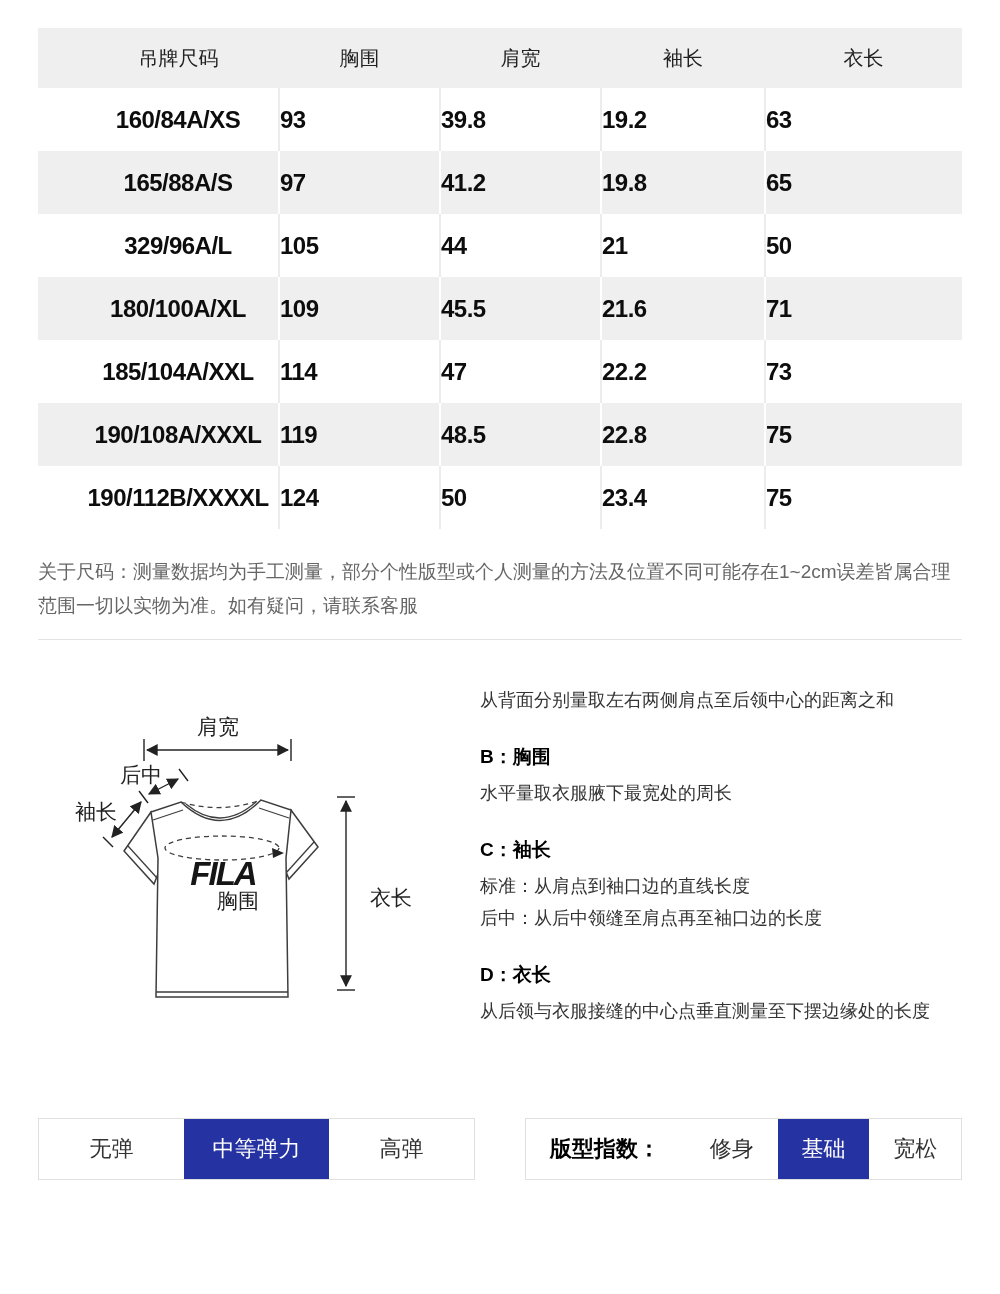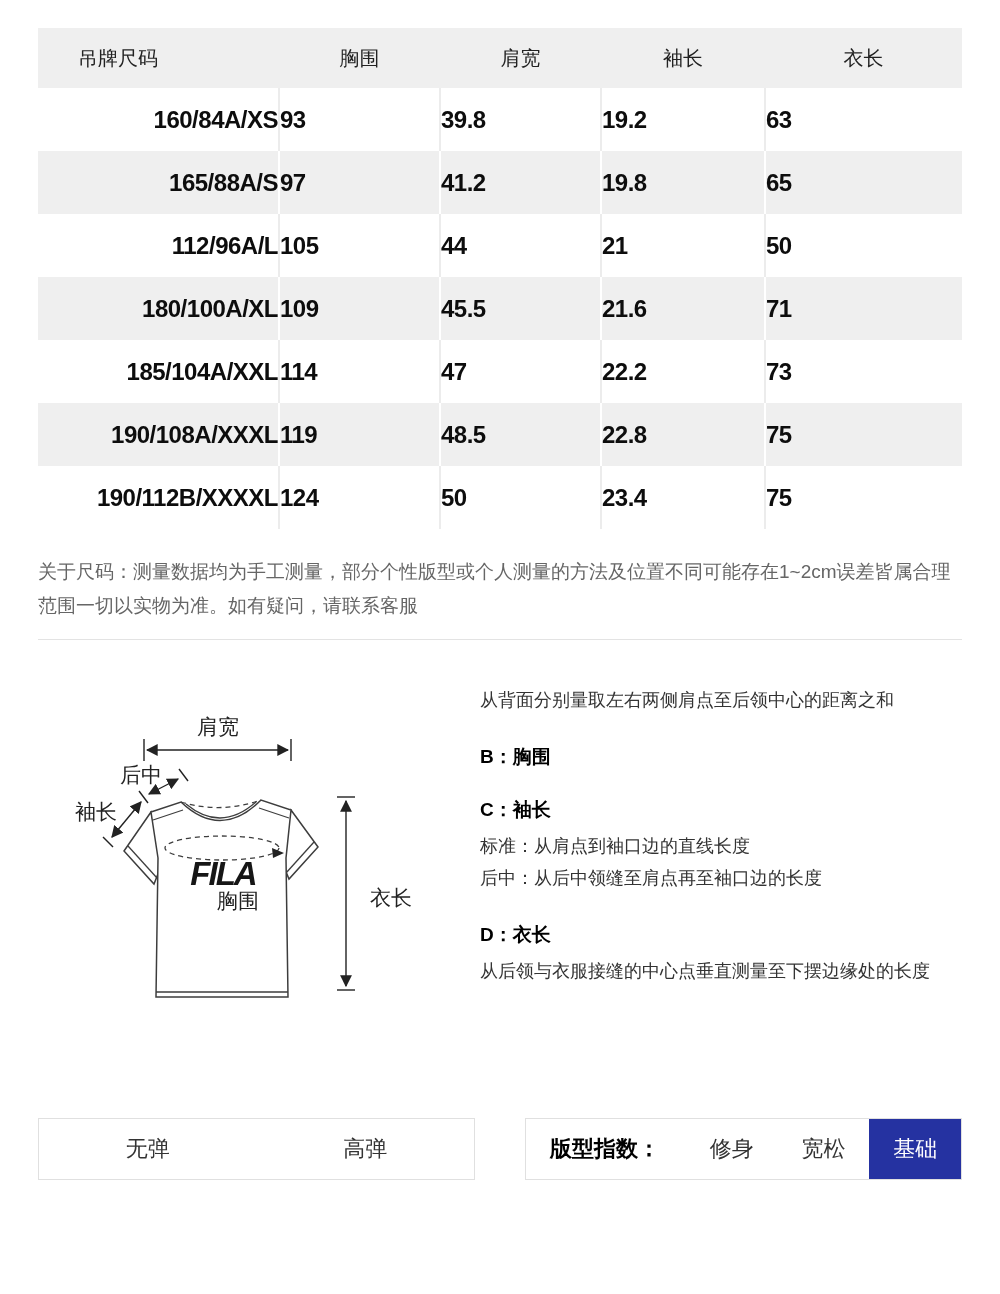--- a/index.html
+++ b/index.html
@@ -4,24 +4,24 @@
 <style>
   * { margin:0; padding:0; box-sizing:border-box; }
   html,body { width:1000px; height:1294px; background:#fff; overflow:hidden;
     font-family:"Liberation Sans","DejaVu Sans",sans-serif; color:#111; }
   .page { width:1000px; padding:28px 38px 0; }
 
   
   table.size-table { width:924px; border-collapse:collapse; table-layout:fixed; }
   .size-table thead th { background:#efefef; height:60px; font-weight:400;
     font-size:20px; color:#222; text-align:center; }
-  .size-table thead th.c0 { text-align:left; padding-left:40px;margin-top:27px; }
+  .size-table thead th.c0 { text-align:center; padding-left:40px;margin-top:27px; }
   .size-table tbody td { height:63px; font-size:24px; font-weight:700;
     letter-spacing:-0.5px; color:#0d0d0d; }
-  .size-table tbody td.c0 { text-align:right; padding-left:40px;margin-top:45px; }
+  .size-table tbody td.c0 { text-align:center; padding-left:40px;margin-top:45px; }
   .size-table tbody tr:nth-child(even) { background:#efefef; }
   .size-table tbody tr:nth-child(odd)  td + td { border-left:2px solid #ececec; }
   .size-table tbody tr:nth-child(even) td + td { border-left:2px solid #fff; }
   .w0{width:241px}.w1{width:161px}.w2{width:161px}.w3{width:164px}.w4{width:197px}
 
   
   .note { margin-top:26px; width:924px; font-size:19px; color:#666; line-height:1.8; }
   .rule { border:none; border-top:1px solid #e3e3e3; margin-top:16px; width:924px; }
 
   
@@ -72,21 +72,21 @@
         <td>63</td>
       </tr>
       <tr>
         <td class="c0">165/88A/S</td>
         <td>97</td>
         <td>41.2</td>
         <td>19.8</td>
         <td>65</td>
       </tr>
       <tr>
-        <td class="c0">112/96A/L</td>
+        <td class="c0">329/96A/L</td>
         <td>105</td>
         <td>44</td>
         <td>21</td>
         <td>50</td>
       </tr>
       <tr>
         <td class="c0">180/100A/XL</td>
         <td>109</td>
         <td>45.5</td>
         <td>21.6</td>
@@ -168,39 +168,41 @@
         <text class="dlabel" x="324" y="225">衣长</text>
       </svg>
     </div>
 
     <div class="defs">
       <div class="def-block">
         <div class="def-line">从背面分别量取左右两侧肩点至后领中心的距离之和</div>
       </div>
       <div class="def-block">
         <div class="def-title">B：胸围</div>
+        <div class="def-line">水平量取衣服腋下最宽处的周长</div>
       </div>
       <div class="def-block">
         <div class="def-title">C：袖长</div>
         <div class="def-line">标准：从肩点到袖口边的直线长度</div>
         <div class="def-line">后中：从后中领缝至肩点再至袖口边的长度</div>
       </div>
       <div class="def-block">
         <div class="def-title">D：衣长</div>
         <div class="def-line">从后领与衣服接缝的中心点垂直测量至下摆边缘处的长度</div>
       </div>
     </div>
   </div>
 
   <div class="index-row">
     <div class="index-box">
       <div class="index-opt">无弹</div>
+      <div class="index-opt selected">中等弹力</div>
       <div class="index-opt">高弹</div>
     </div>
     <div class="index-box">
       <div class="index-label">版型指数：</div>
       <div class="index-opt">修身</div>
+      <div class="index-opt selected">基础</div>
       <div class="index-opt">宽松</div>
-      <div class="index-opt selected">基础</div>
     </div>
   </div>
 
 </div>
 
 </body></html>

